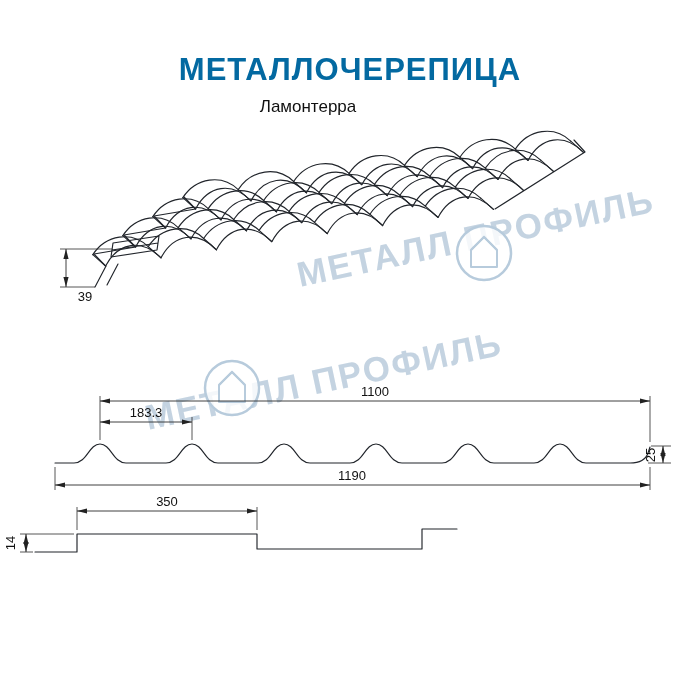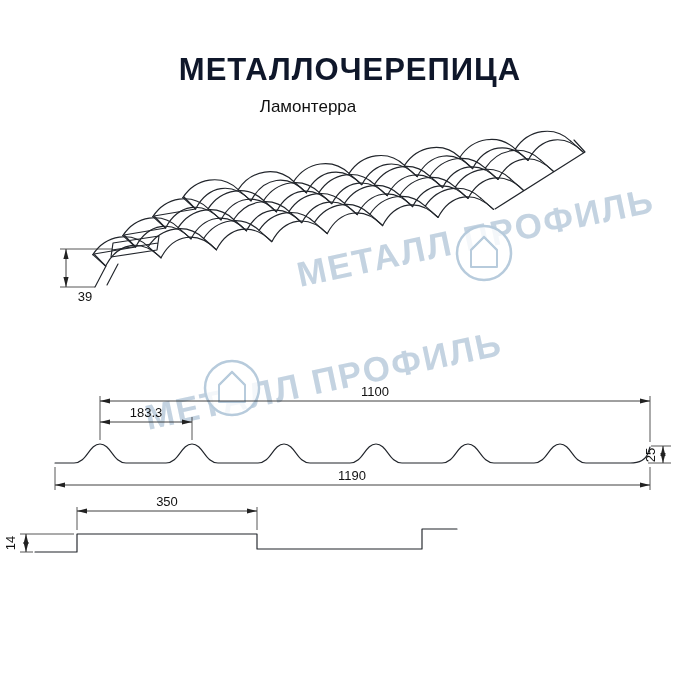--- a/index.html
+++ b/index.html
@@ -3,21 +3,21 @@
 <meta charset="utf-8">
 <style>
   html,body{margin:0;padding:0;}
   body{
     width:700px;height:700px;position:relative;overflow:hidden;
     background:#ffffff;
     font-family:"Liberation Sans", sans-serif;
   }
   .title{
     position:absolute;top:52px;left:0;width:700px;text-align:center;
-    font-size:31px;font-weight:700;letter-spacing:1px;color:#0f172a;
+    font-size:31px;font-weight:700;letter-spacing:1px;color:#0369a1;
   }
   .subtitle{
     position:absolute;top:97px;left:0;width:616px;text-align:center;
     font-size:17px;font-weight:400;color:#101010;
   }
   svg.canvas{position:absolute;left:0;top:0;}
   .art{stroke:#21252b;stroke-width:1.15;fill:none;stroke-linejoin:round;stroke-linecap:round;}
   .ext{stroke:#2b2b2b;stroke-width:0.8;fill:none;}
   .dim{stroke:#2b2b2b;stroke-width:0.9;fill:none;}
   .lbl{font-family:"Liberation Sans",sans-serif;font-size:13px;fill:#111;text-anchor:middle;}

